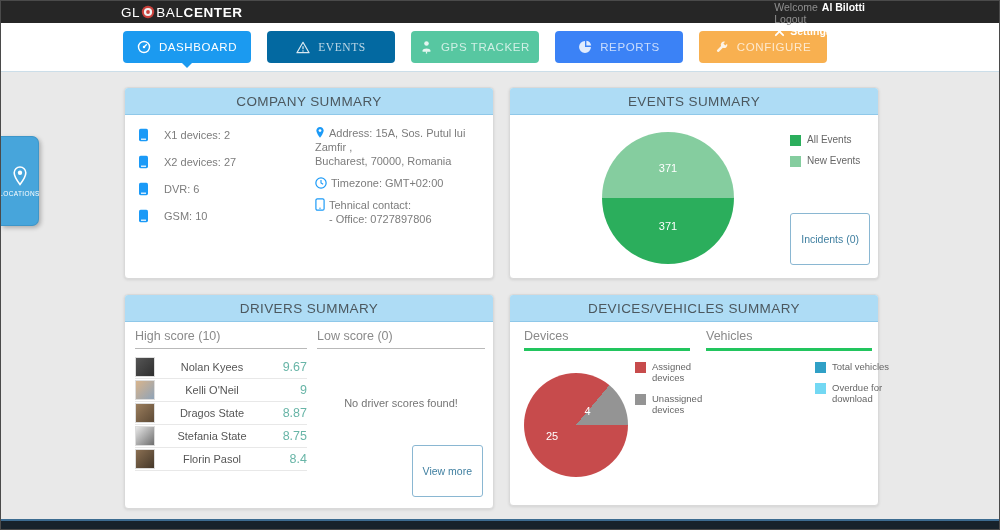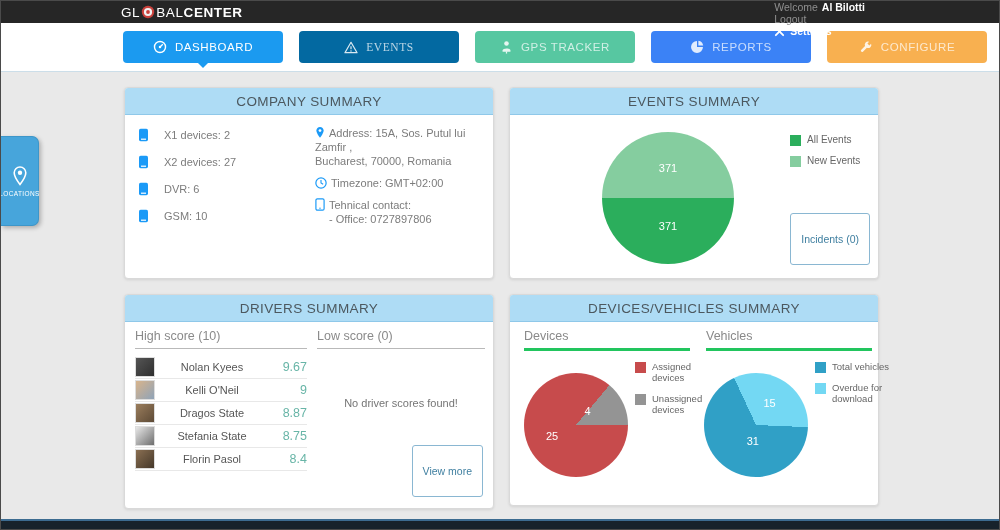--- a/index.html
+++ b/index.html
@@ -15,21 +15,21 @@
   .logo svg { margin:0 1px; }
   .logo .bold { font-weight:bold; }
   .topbar-right { position:absolute; right:122px; top:0; height:22px; display:flex; align-items:stretch; font-size:10.5px;flex-direction:column; }
   .tb-item { display:flex; align-items:center; padding:0 12px; color:#8f8f8f; }
   .tb-item .user { color:#fff; font-weight:bold; margin-left:4px; }
   .tb-sep { width:1px; background:#3d3d3d; }
   .tb-settings { color:#fff; font-weight:bold; gap:5px; }
   
   .navbar { position:absolute; top:22px; left:0; right:0; height:49px; background:#fff; border-bottom:1px solid #ccdee9; z-index:4; }
   .tabs { position:absolute; left:122px; top:8px; display:flex; gap:16px; }
-  .tab { width:160px; height:32px; border-radius:4px; display:flex; align-items:center; justify-content:center; gap:8px;
+  .tab { width:128px; height:32px; border-radius:4px; display:flex; align-items:center; justify-content:center; gap:8px;
          color:rgba(255,255,255,.72); font-size:11.5px; letter-spacing:.6px; cursor:pointer; position:relative; }
   .tab.active { color:#fff; }
   .tab .pointer { display:none; }
   .tab.active .pointer { display:block; position:absolute; top:31px; left:50%; margin-left:-6px; width:0; height:0;
          border:6px solid transparent; }
   .tab svg { flex:0 0 auto; opacity:.85; }
   .tab.active svg { opacity:1; }
   
   .loc-tab { position:absolute; left:0; top:135px; width:38px; height:90px; background:#47a5db;
              border:1px solid #3d96c9; border-left:none; border-radius:0 7px 7px 0;
@@ -301,24 +301,20 @@
       <div class="legend-entry">
         <span class="swatch" style="background: rgb(199, 75, 76);"></span>
         <span class="legend-text">Assigned devices</span>
       </div>
       <div class="legend-entry">
         <span class="swatch" style="background: rgb(148, 148, 148);"></span>
         <span class="legend-text">Unassigned devices</span>
       </div>
     </div>
 
-    <div class="pie" style="left: 194px; top: 78px; width: 104px; height: 104px; background: conic-gradient(from 335deg, rgb(115, 216, 243) 0deg, rgb(115, 216, 243) 117.391deg, rgb(48, 160, 198) 117.391deg, rgb(48, 160, 198) 360deg);">
-      <span class="pie-label" style="left:63%; top:29%;">15</span>
-      <span class="pie-label" style="left:47%; top:65%;">31</span>
-    </div>
     <div class="legend" style="left:305px; top:66px;">
       <div class="legend-entry">
         <span class="swatch" style="background: rgb(48, 160, 198);"></span>
         <span class="legend-text">Total vehicles</span>
       </div>
       <div class="legend-entry">
         <span class="swatch" style="background: rgb(115, 216, 243);"></span>
         <span class="legend-text">Overdue for download</span>
       </div>
     </div>

